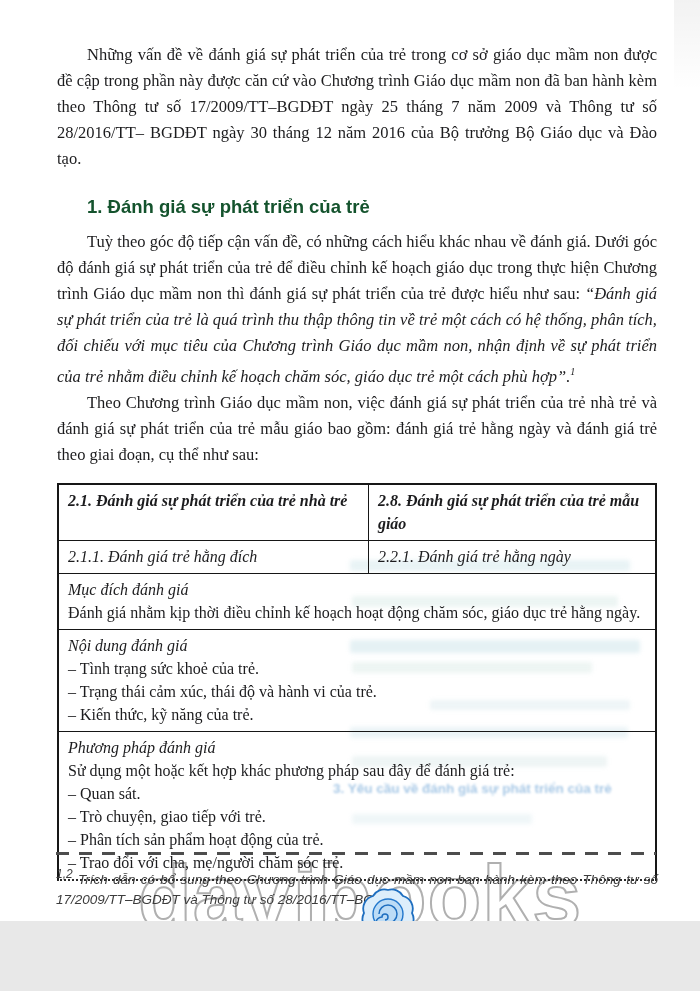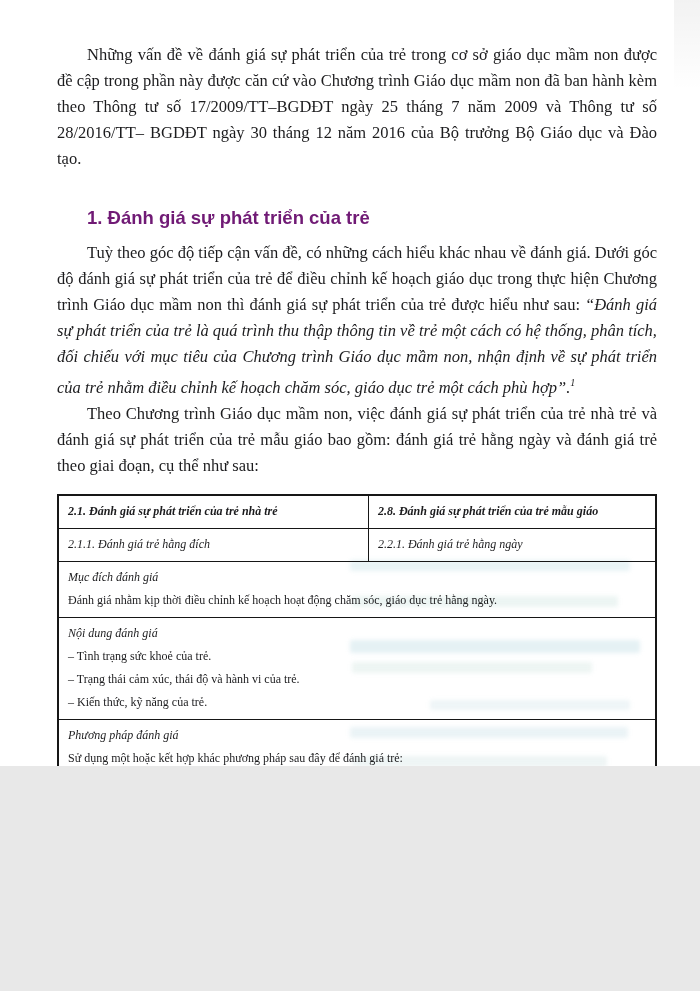--- a/index.html
+++ b/index.html
@@ -1,45 +1,45 @@
 <!DOCTYPE html>
 <html><head>
 <meta charset="utf-8">
 <style>
   * { margin:0; padding:0; box-sizing:border-box; }
   html,body { background:#e8e8e8; }
   .page {
-    position:relative; width:700px; height:766px; margin:0 auto;
+    position:relative; width:700px; height:921px; margin:0 auto;
     background:#ffffff; overflow:hidden;
     font-family:"Liberation Serif", serif; color:#1c1c1e;
   }
   .scan-shadow {
     position:absolute; right:0; top:0; width:26px; height:90px;
     background:linear-gradient(180deg, rgba(0,0,0,0.05), rgba(0,0,0,0));
     pointer-events:none;
   }
   .content { position:absolute; left:57px; top:42px; width:600px; z-index:2; }
   .body-text {
     font-size:16.5px; line-height:26px; text-align:justify;
     color:#1c1c1e;
   }
   .indent { text-indent:30px; }
   .section-heading {
     font-family:"Liberation Sans", sans-serif; font-weight:bold;
-    font-size:18.5px; color:#701a75; margin:35px 0 11px 30px;
+    font-size:18.5px; color:#14532d; margin:24px 0 11px 30px;
   }
   .section-heading sup { font-size:11px; }
   .quote { font-style:italic; }
   sup.fn-ref { font-size:10px; vertical-align:super; }
 
   
   table.assess {
     width:600px; margin-top:15px; border-collapse:separate; border-spacing:0;
     border:2px solid #161616; border-bottom:2px dotted #2a2a2a;
-    font-size:12px; line-height:23px; background:transparent;
+    font-size:16px; line-height:23px; background:transparent;
   }
   table.assess td { padding:4px 9px 5px 9px; vertical-align:top; }
   td.split { width:52%; border-right:1.6px solid #161616; }
   tr.rowline td { border-top:1.6px solid #161616; }
   .t-head td { font-weight:bold; font-style:italic; }
   .t-sub td { font-style:italic; }
   .t-title { font-style:italic; }
   .t-line { }
 
   

